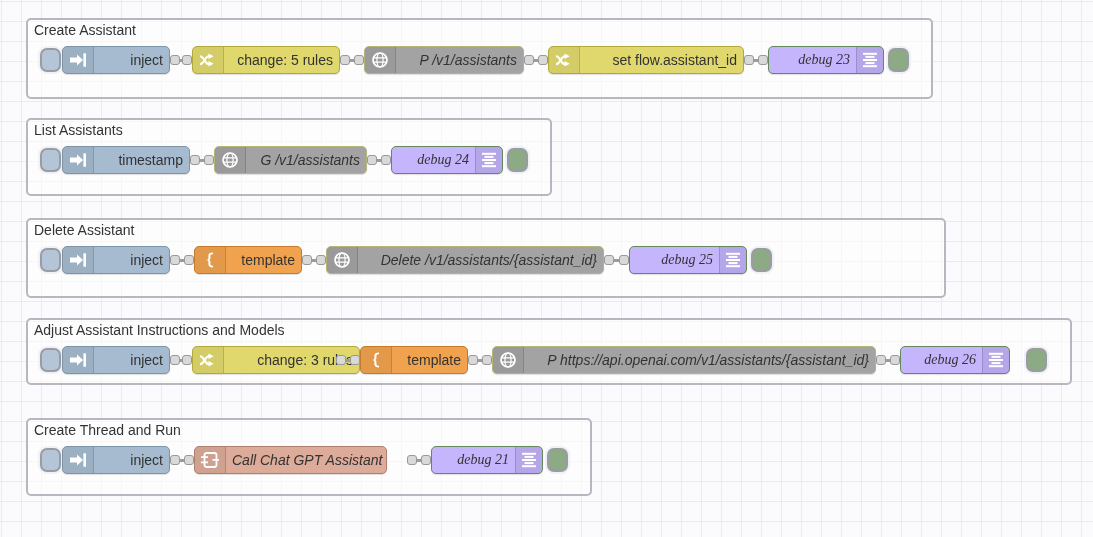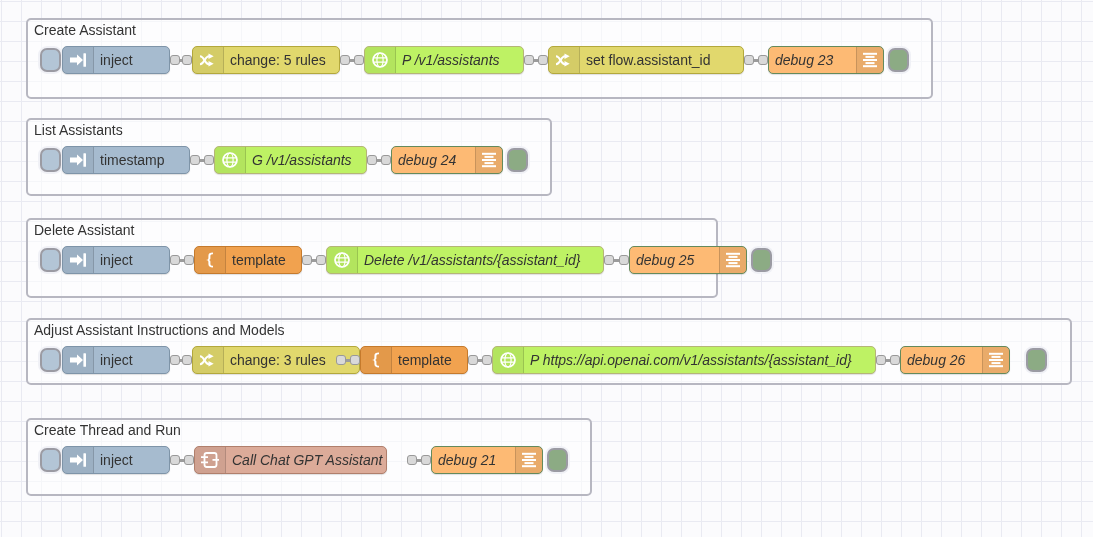--- a/index.html
+++ b/index.html
@@ -32,35 +32,35 @@
     box-shadow:0 1px 1px rgba(0,0,0,0.12);
   }
   .icon-box{
     flex:none;width:30px;align-self:stretch;
     display:flex;align-items:center;justify-content:center;
     background:rgba(0,0,0,0.055);
     border-right:1px solid rgba(0,0,0,0.14);
     border-radius:4px 0 0 4px;
   }
   .node-label{
-    flex:1;text-align:left;padding:0 6px;white-space:nowrap;overflow:hidden;
+    flex:1;text-align:right;padding:0 6px;white-space:nowrap;overflow:hidden;
   }
   .debug-node .icon-box{
     order:2;width:26px;border-right:none;
     border-left:1px solid rgba(0,0,0,0.14);
     border-radius:0 4px 4px 0;
     background:rgba(0,0,0,0.08);
   }
   .debug-node .node-label{order:1;}
   .italic .node-label{font-style:italic;}
   .t-inject{background:#a6bbcf;border-color:#7e94a8;}
   .t-change{background:#e1d86d;border-color:#b3a83c;}
-  .t-http{background:#bef264;border-color:#b5b577;}
+  .t-http{background:#a3a3a3;border-color:#b5b577;}
   .t-template{background:#f1a24f;border-color:#c57a2c;}
-  .t-debug{background:#fdba74;border-color:#648a5c;}
+  .t-debug{background:#c4b5fd;border-color:#648a5c;font-family:Liberation Serif, serif;}
   .t-subflow{background:#dcab99;border-color:#b07f6c;}
   .ic{width:20px;height:20px;display:block;}
   .link{
     position:absolute;height:10px;
     background:linear-gradient(#9c9c9c,#9c9c9c) center/100% 3px no-repeat;
   }
   .link::before,.link::after{
     content:"";position:absolute;top:0;width:10px;height:10px;
     background:#d9d9d9;border:1px solid #999;border-radius:3px;box-sizing:border-box;
   }
@@ -189,21 +189,21 @@
   <div class="node t-debug debug-node italic" style="left:391px;top:146px;width:112px">
     <div class="icon-box">
         <svg class="ic">
           <use href="#i-debug"></use>
         </svg>
       </div>
     <div class="node-label">debug 24</div>
   </div>
   <div class="btn btn-debug" style="left:507px;top:148px"></div>
 
-  <div class="group" style="left:26px;top:218px;width:692px;height:80px">
+  <div class="group" style="left:26px;top:218px;width:920px;height:80px">
     <div class="group-label">Delete Assistant</div>
   </div>
   <div class="btn btn-inject" style="left:40px;top:248px"></div>
   <div class="node t-inject" style="left:62px;top:246px;width:108px">
     <div class="icon-box">
         <svg class="ic">
           <use href="#i-inject"></use>
         </svg>
       </div>
     <div class="node-label">inject</div>

